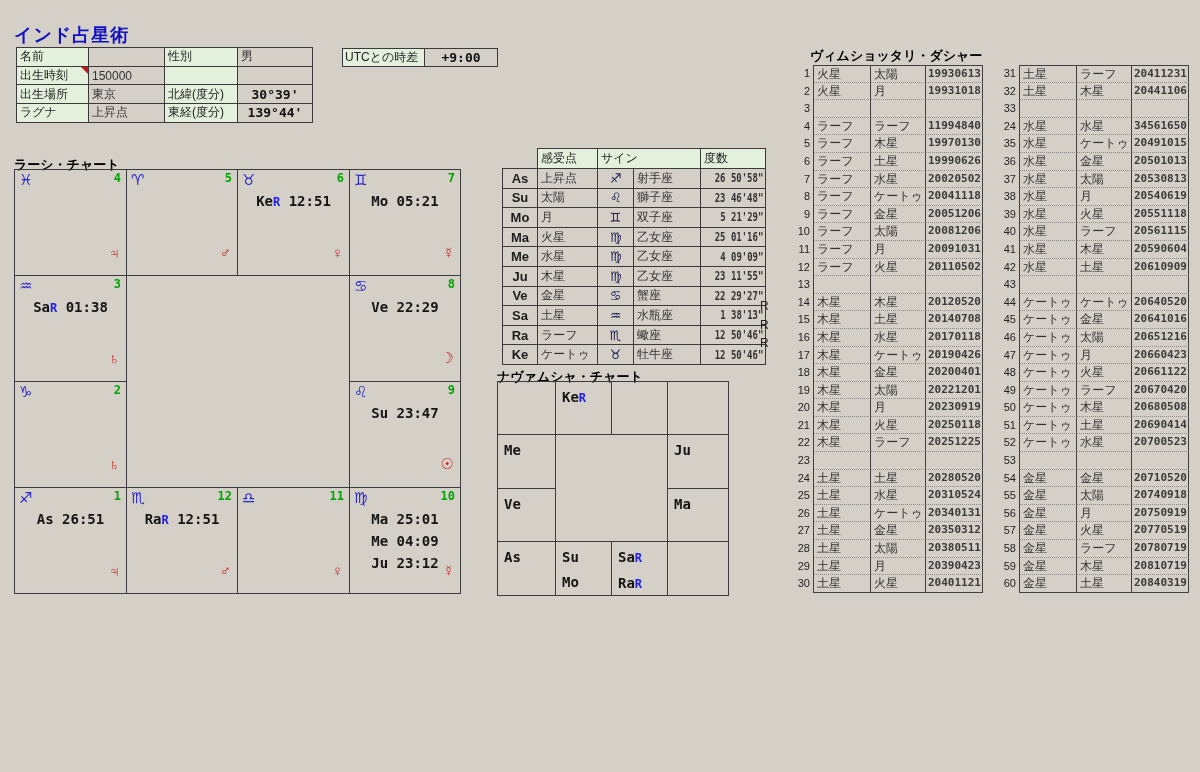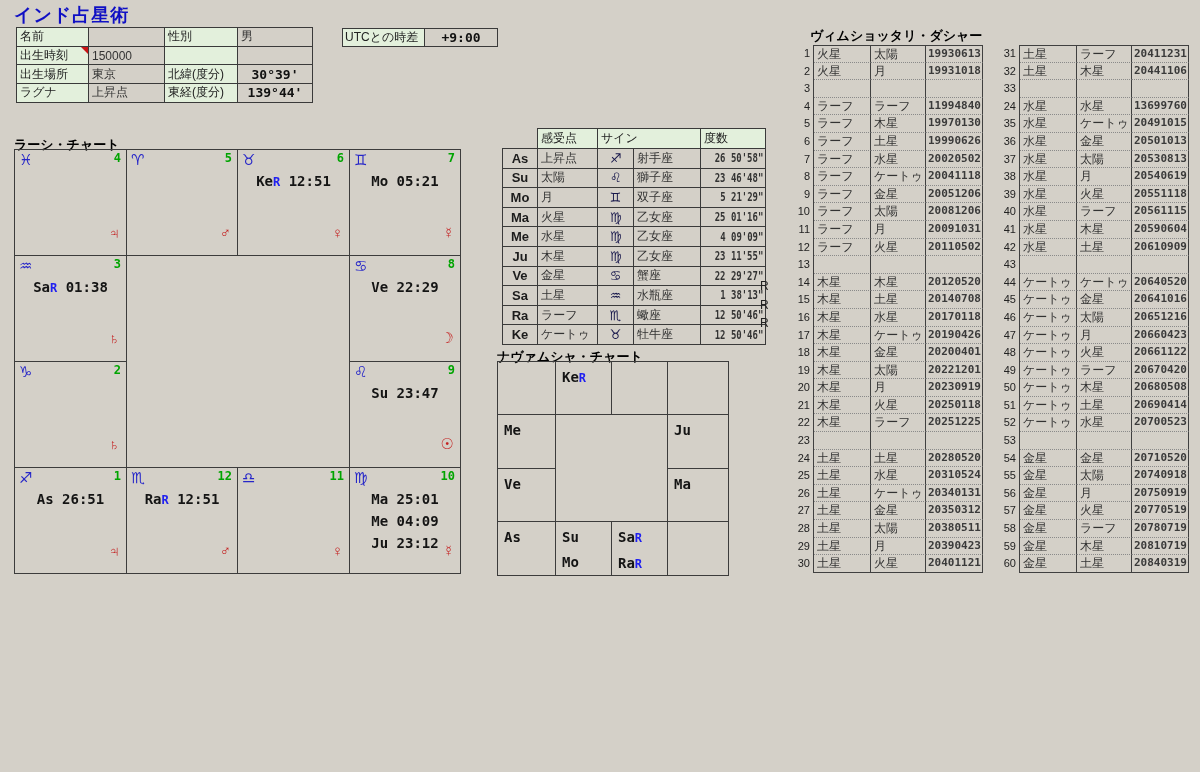--- a/index.html
+++ b/index.html
@@ -1,19 +1,20 @@
 <!DOCTYPE html>
 <html><head>
 <meta charset="utf-8">
 <style>
   html,body { margin:0; padding:0; background:#d4d0c8; }
   #screen {
     position:relative; width:1200px; height:715px; overflow:hidden;
     background:#d4d0c8; font-family:"Liberation Sans","DejaVu Sans",sans-serif;
     color:#222;
+    margin-top:20px;
   }
   
   .app-title { position:absolute; left:14px; top:3px; font-size:18px; font-weight:bold;
     color:#0f0fc4; letter-spacing:1px; white-space:nowrap; }
   .sect-title { position:absolute; font-size:13px; font-weight:bold; color:#000000; white-space:nowrap; }
 
   
   #birth-form { position:absolute; left:16px; top:27px; border-collapse:collapse; table-layout:fixed;padding-left:20px; }
   #birth-form td { border:1px solid #3a3a3a; height:17.7px; font-size:12px; padding:0 0 0 3px;
     white-space:nowrap; overflow:hidden; position:relative; }
@@ -637,21 +638,21 @@
           <div class="dcell c1"></div>
           <div class="dcell c2"></div>
           <div class="dcell c3"></div>
         </div>
       </div>
       <div class="drow">
         <div class="dnum">24</div>
         <div class="dcells">
           <div class="dcell c1">水星</div>
           <div class="dcell c2">水星</div>
-          <div class="dcell c3">13699760</div>
+          <div class="dcell c3">34561650</div>
         </div>
       </div>
       <div class="drow">
         <div class="dnum">35</div>
         <div class="dcells">
           <div class="dcell c1">水星</div>
           <div class="dcell c2">ケートゥ</div>
           <div class="dcell c3">20491015</div>
         </div>
       </div>

